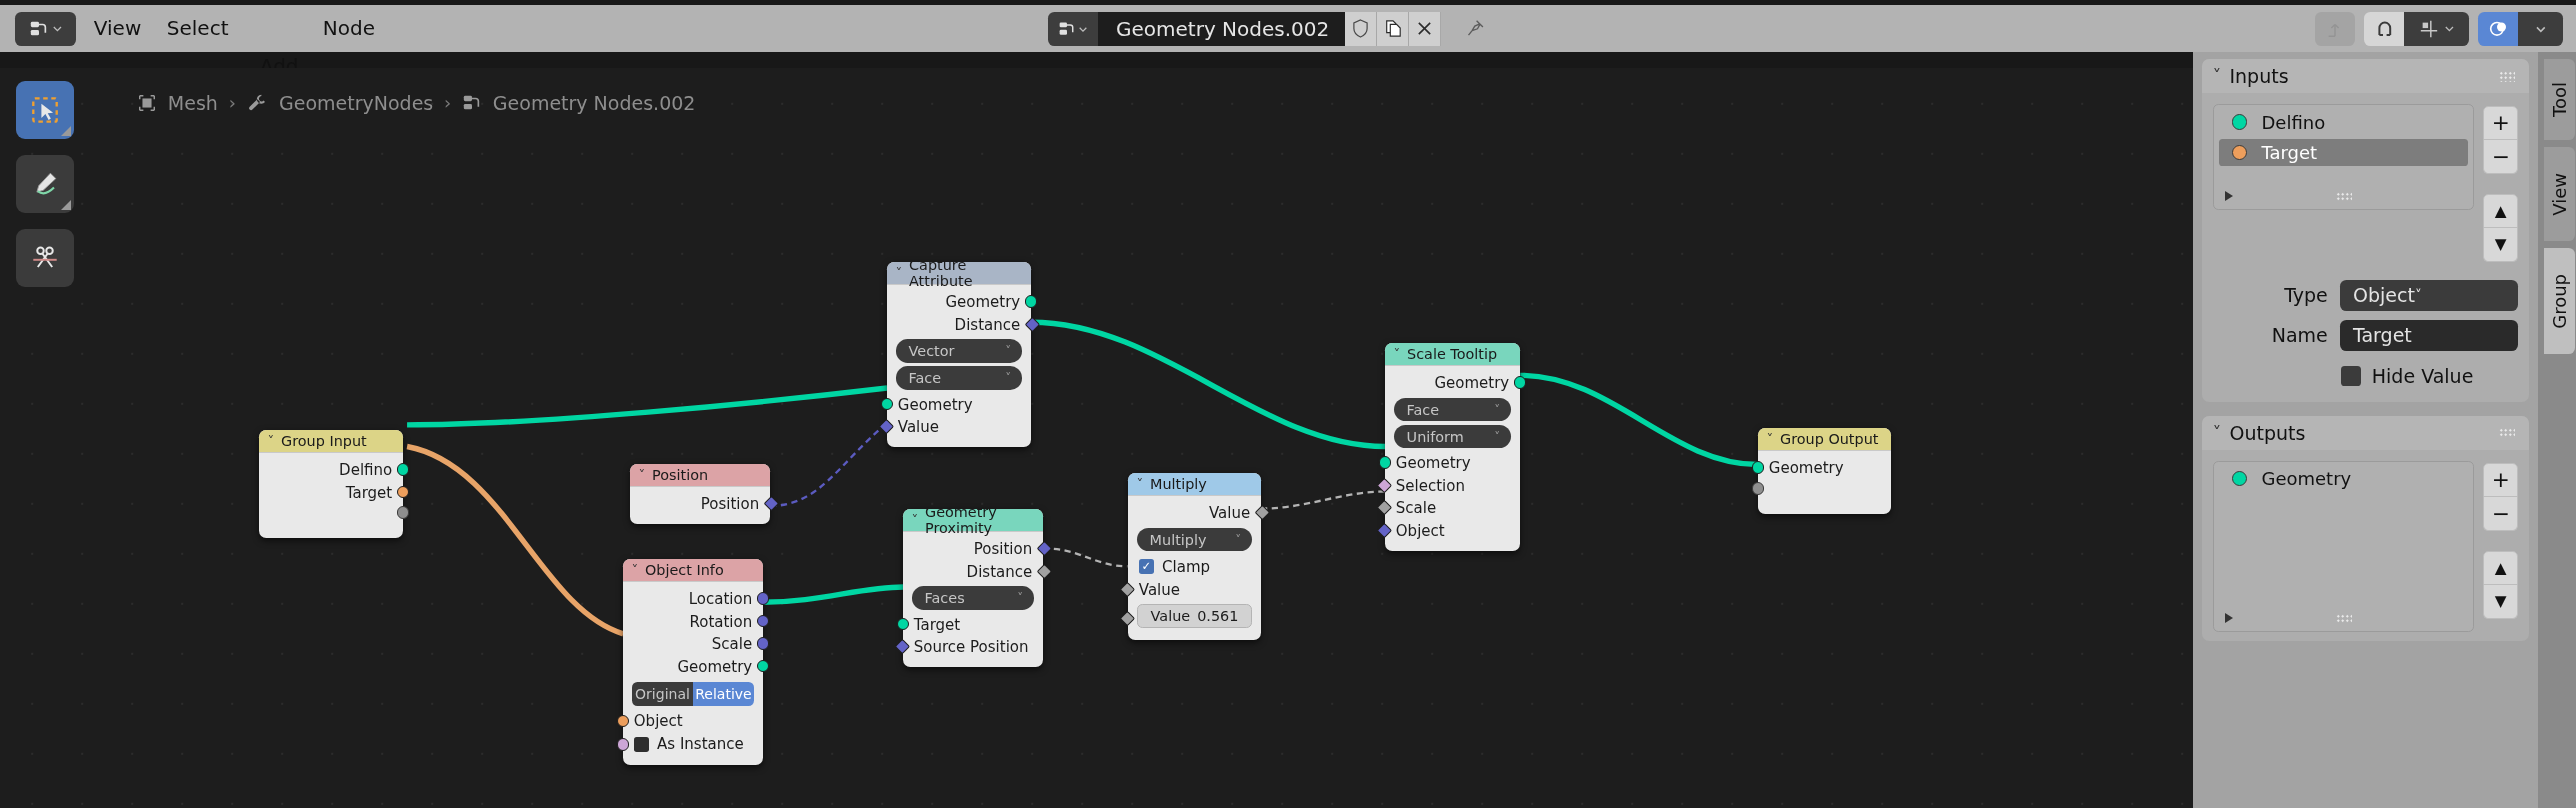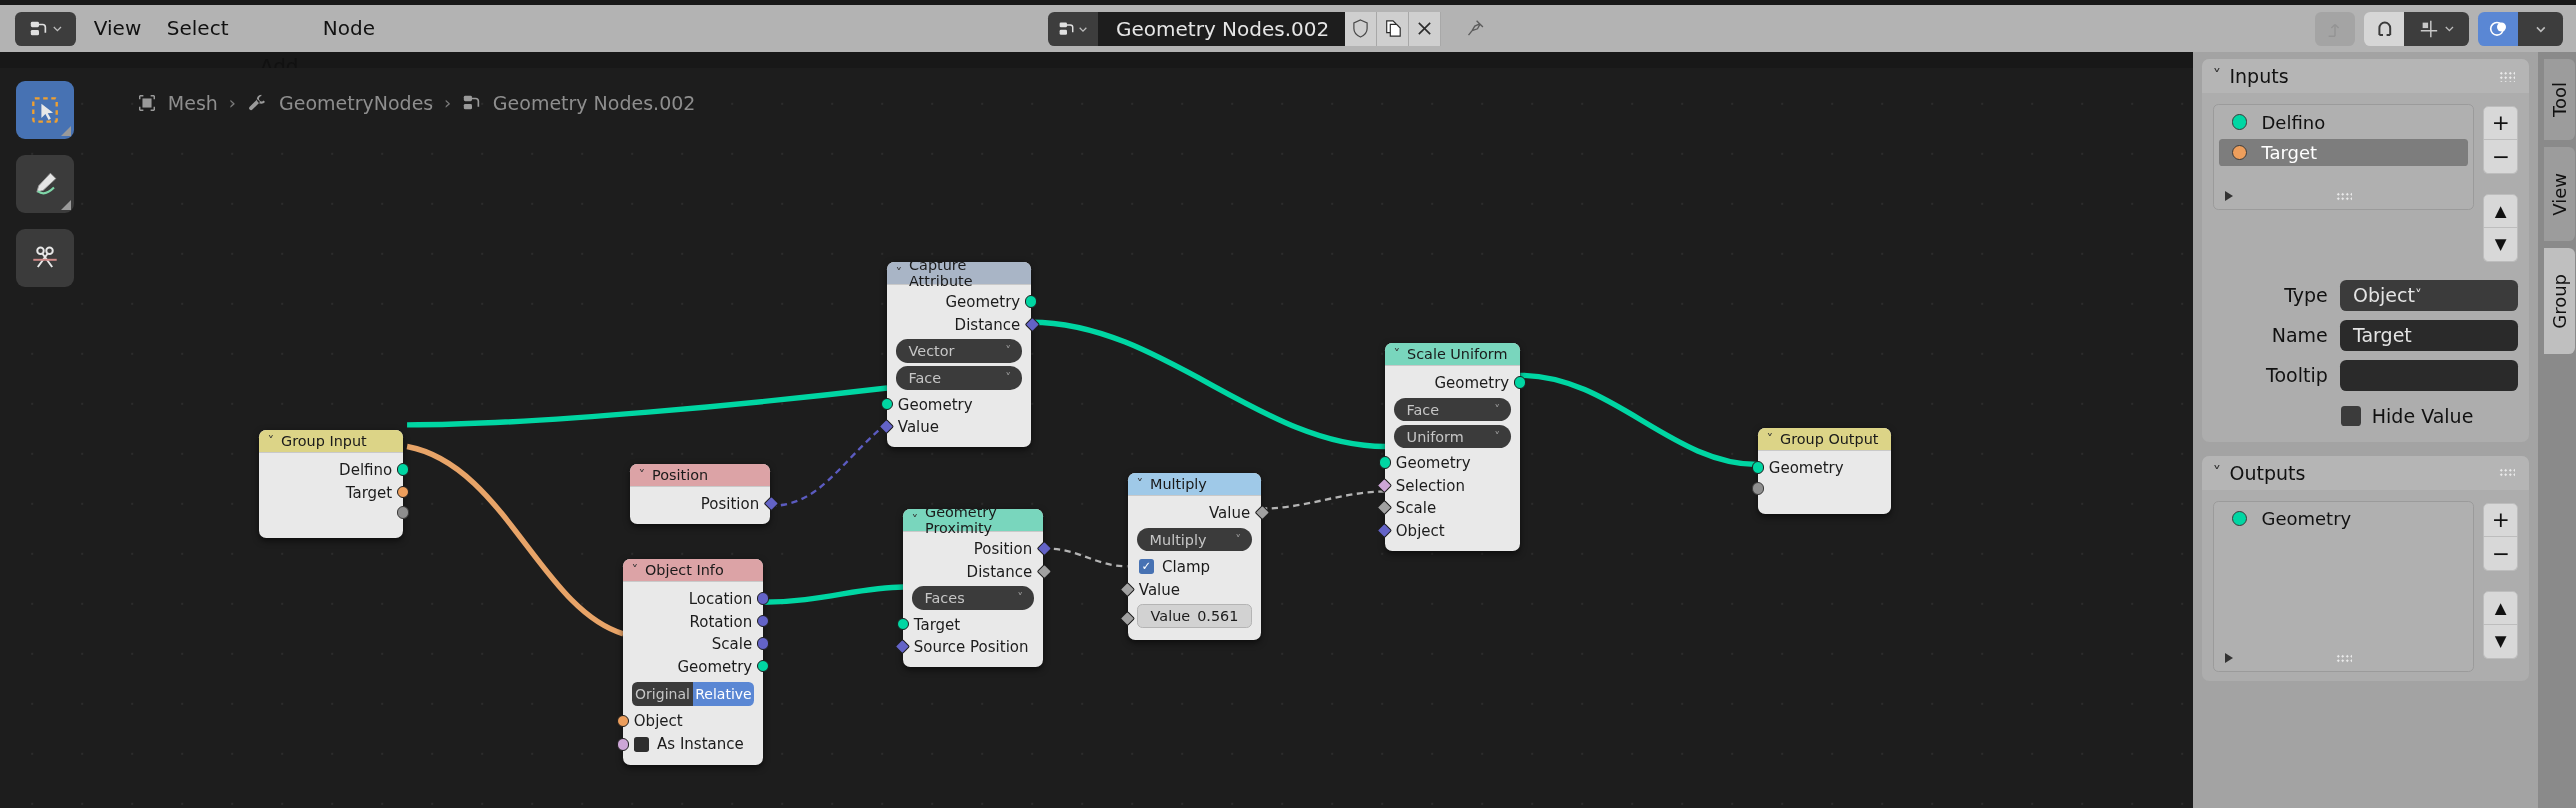--- a/index.html
+++ b/index.html
@@ -590,21 +590,21 @@
             <span>Value</span>
             <span>0.561</span>
           </div>
         </div>
       </div>
     </div>
 
     <div class="node" style="left:1385px; top:275px; width:135px;">
       <div class="node-header hdr-teal">
         <span class="chev">˅</span>
-        <span>Scale Uniform</span>
+        <span>Scale Tooltip</span>
       </div>
       <div class="node-body">
         <div class="row out">
           <span>Geometry</span>
           <span class="sock right c-geo" style="top:4.5px"></span>
         </div>
         <div class="dropdown">
           <span>Face</span>
           <span class="dd-chev">˅</span>
         </div>
@@ -693,26 +693,20 @@
               <span>Object</span>
               <span class="dd-chev" style="right:12.6px; font-size:13.5px;">˅</span>
             </div>
           </div>
           <div class="formrow">
             <span class="formlabel">Name</span>
             <div class="field-txt">
               <span>Target</span>
             </div>
           </div>
-          <div class="formrow">
-            <span class="formlabel">Tooltip</span>
-            <div class="field-txt">
-              <span></span>
-            </div>
-          </div>
           <div class="hidevalue">
             <span class="hv-box"></span>
             <span>Hide Value</span>
           </div>
         </div>
       </div>
 
       <div class="panel" style="margin-top:14.4px">
         <div class="panel-head">
           <span class="chev" style="font-size:15.3px">˅</span>

